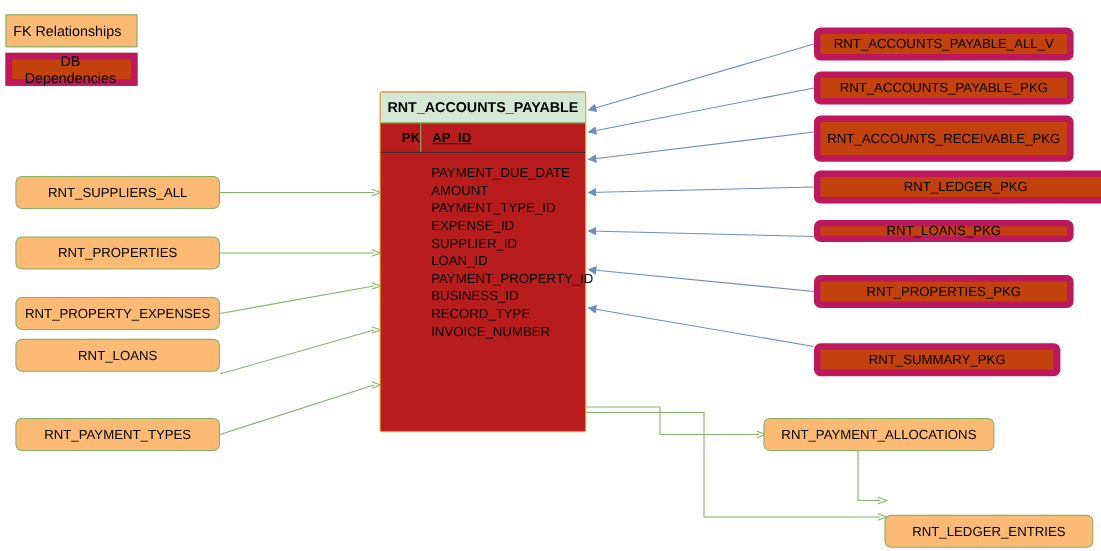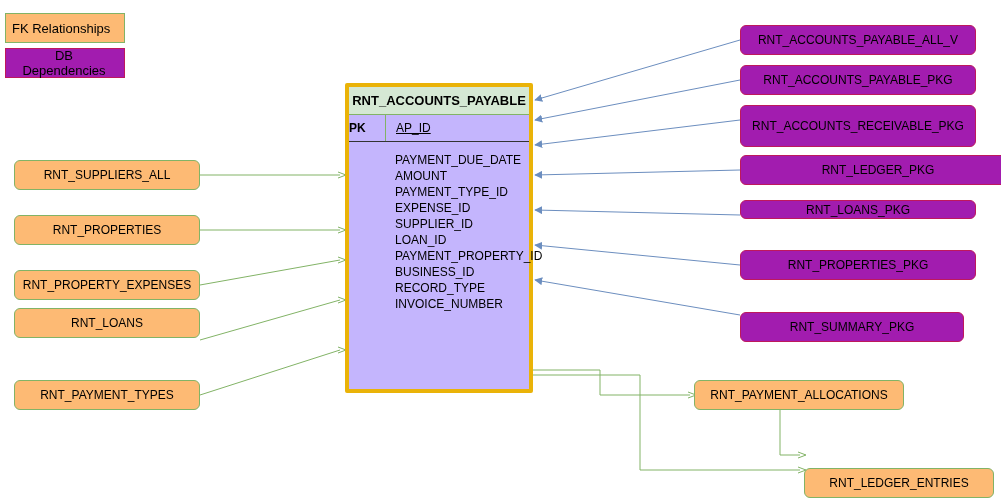--- a/index.html
+++ b/index.html
@@ -1,24 +1,24 @@
 <!DOCTYPE html>
 <html><head>
 <meta charset="utf-8">
 <style>
   html,body{margin:0;padding:0;width:1001px;height:501px;background:#fff;font-family:Helvetica,Arial,sans-serif;font-size:12px;color:#000;overflow:hidden}
   .box{position:absolute;border-radius:6px;display:flex;align-items:center;justify-content:center;text-align:center;box-sizing:border-box;padding:4px 8px}
   .green{background:#fdba74;border:1px solid #82b366}
-  .blue{background:#a21caf;border:1px solid #be185d}
+  .blue{background:#c2410c;border:6px solid #be185d}
   .legend{width:120px;height:30px;justify-content:flex-start;padding-left:6px;border-radius:0;font-size:13px}
-  .entity{position:absolute;border:4px solid #eab308;background:#c4b5fd;border-radius:2px;box-sizing:border-box}
+  .entity{position:absolute;border:1px solid #eab308;background:#b91c1c;border-radius:2px;box-sizing:border-box}
   .entity-title{background:#d5e8d4;border-bottom:1px solid #82b366;text-align:center;font-weight:bold;padding:6px 0;font-size:13px}
   .entity-pk{display:flex;border-bottom:1px solid #333;font-size:12px}
-  .entity-pk .pk{width:36px;border-right:1px solid #82b366;text-align:left;font-weight:bold;padding:6px 0}
-  .entity-pk .pkid{flex:1;padding:6px 10px;text-decoration:underline;font-weight:normal}
+  .entity-pk .pk{width:36px;border-right:1px solid #82b366;text-align:right;font-weight:bold;padding:6px 0}
+  .entity-pk .pkid{flex:1;padding:6px 10px;text-decoration:underline;font-weight:bold}
   .entity-cols{padding:10px 10px 10px 46px;line-height:16px;white-space:pre}
   svg{position:absolute;left:0;top:0;pointer-events:none}
 </style>
 </head>
 <body>
 
 <svg width="1001" height="501">
   <defs>
     <marker id="arrow-blue" viewBox="0 0 10 10" refX="9" refY="5" markerWidth="8" markerHeight="8" orient="auto-start-reverse">
       <path d="M0,0 L10,5 L0,10 z" fill="#6c8ebf"></path>

